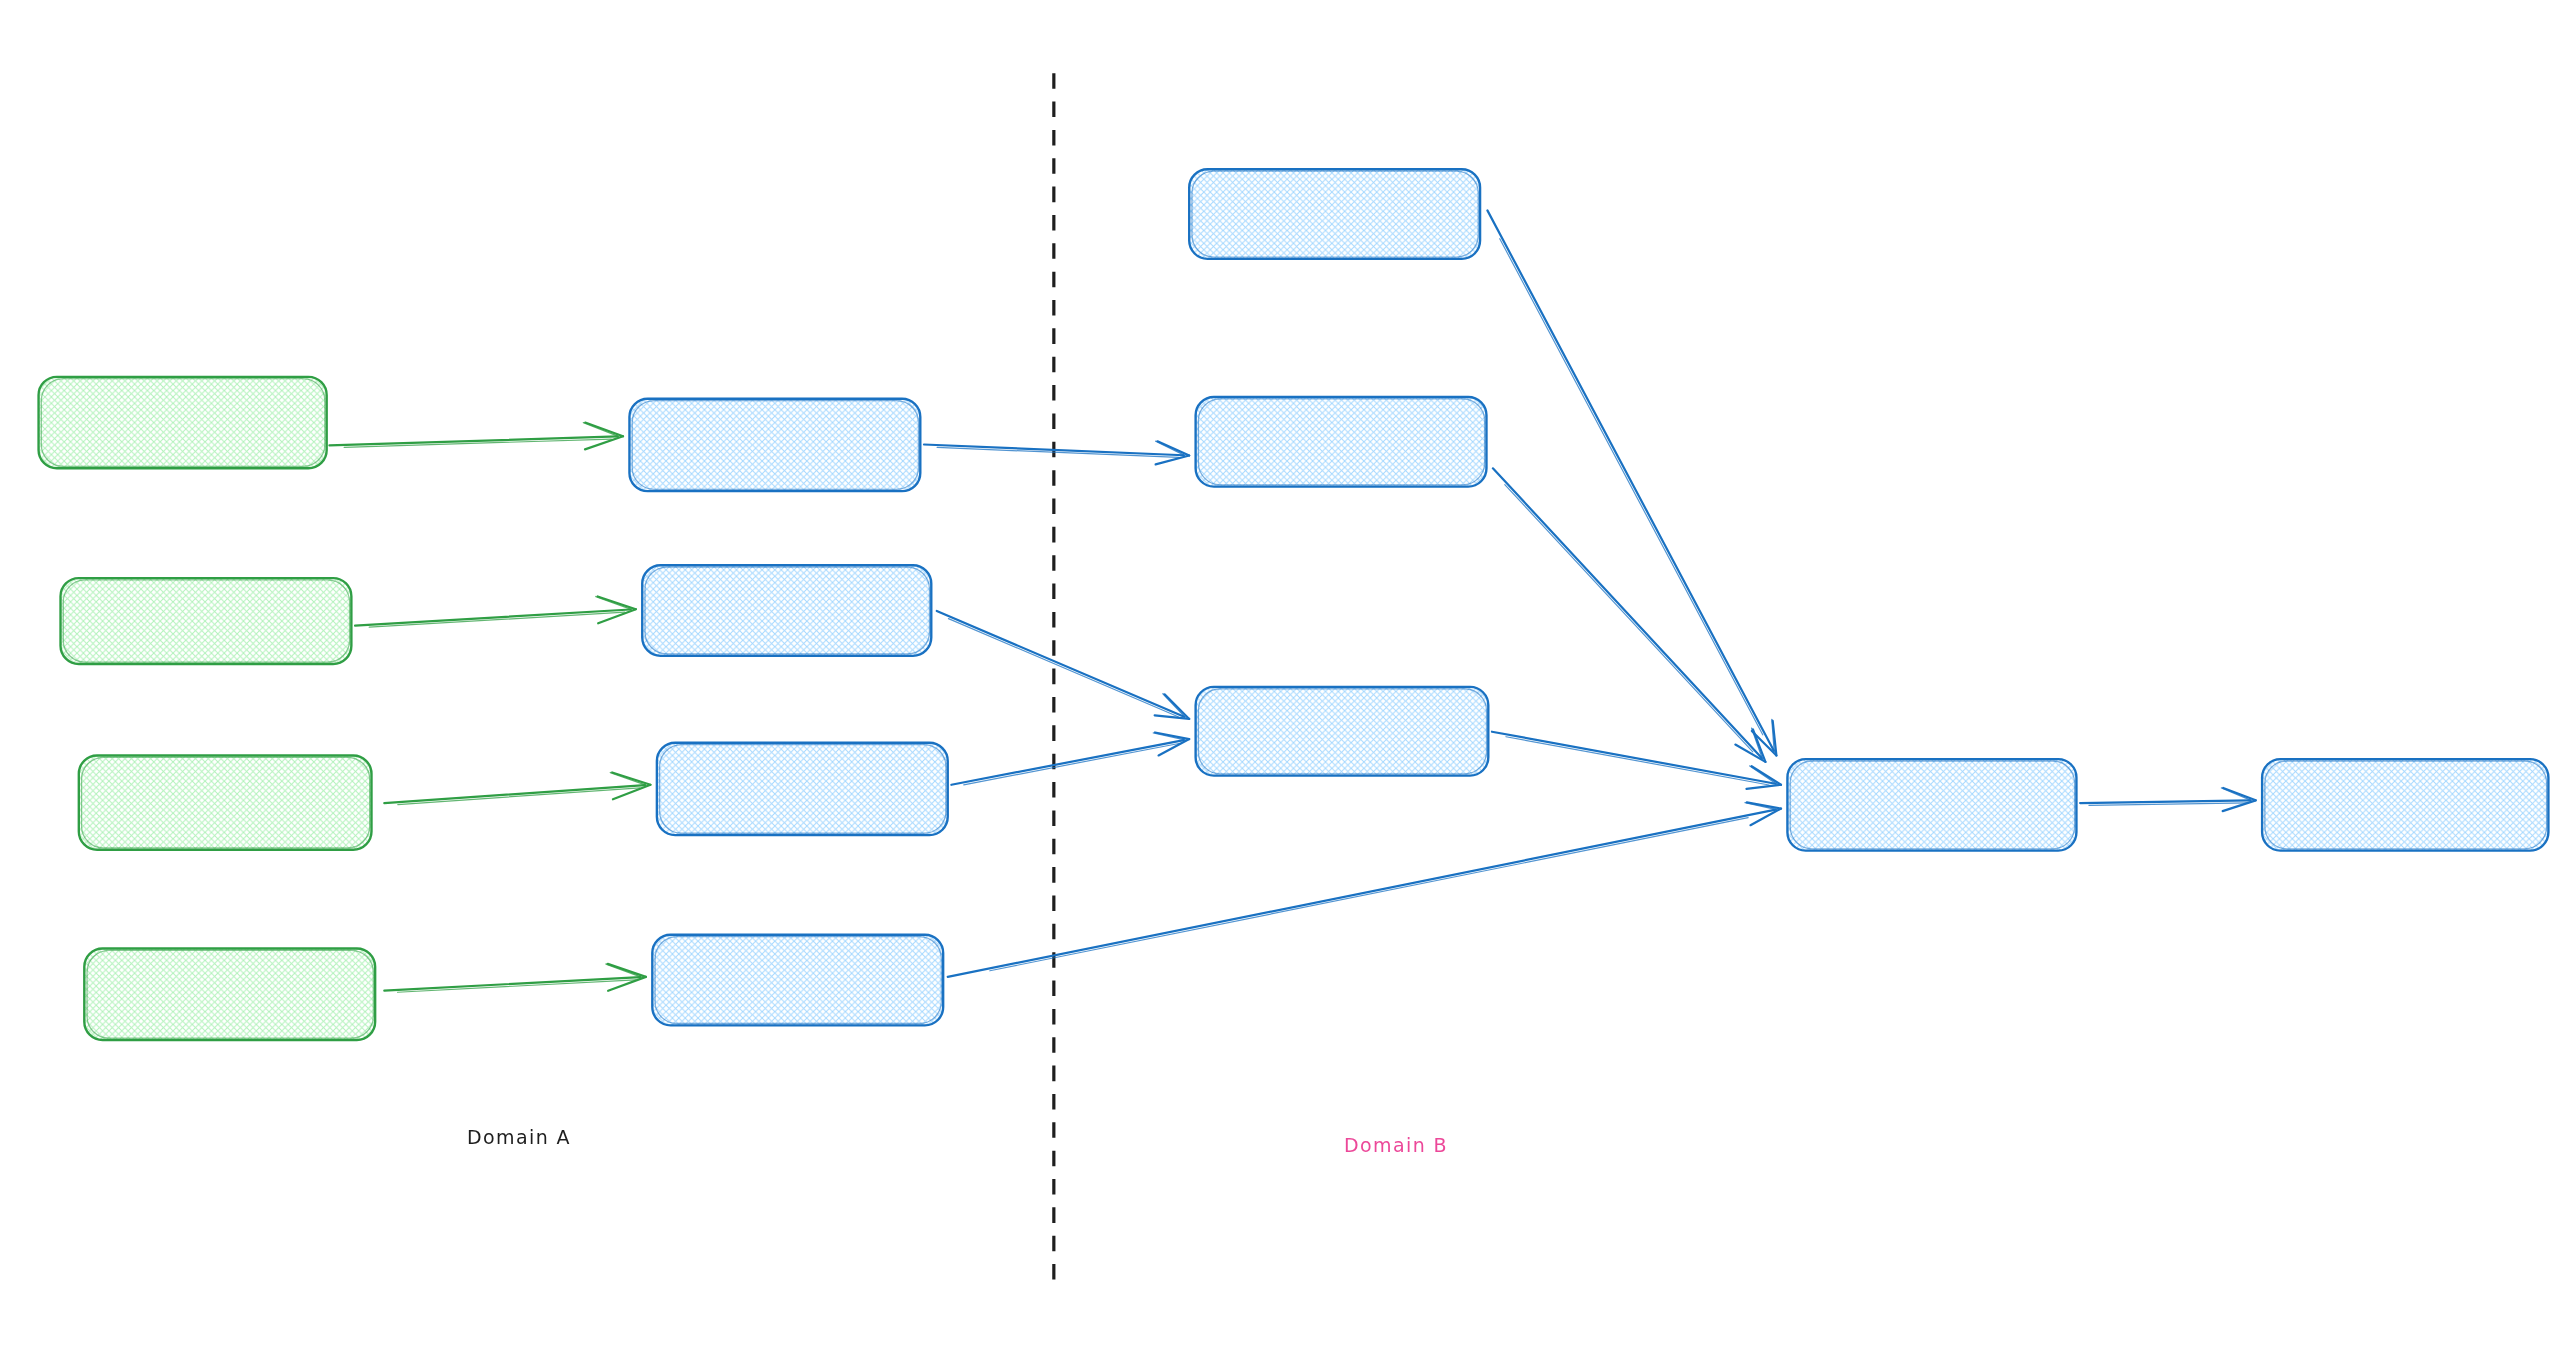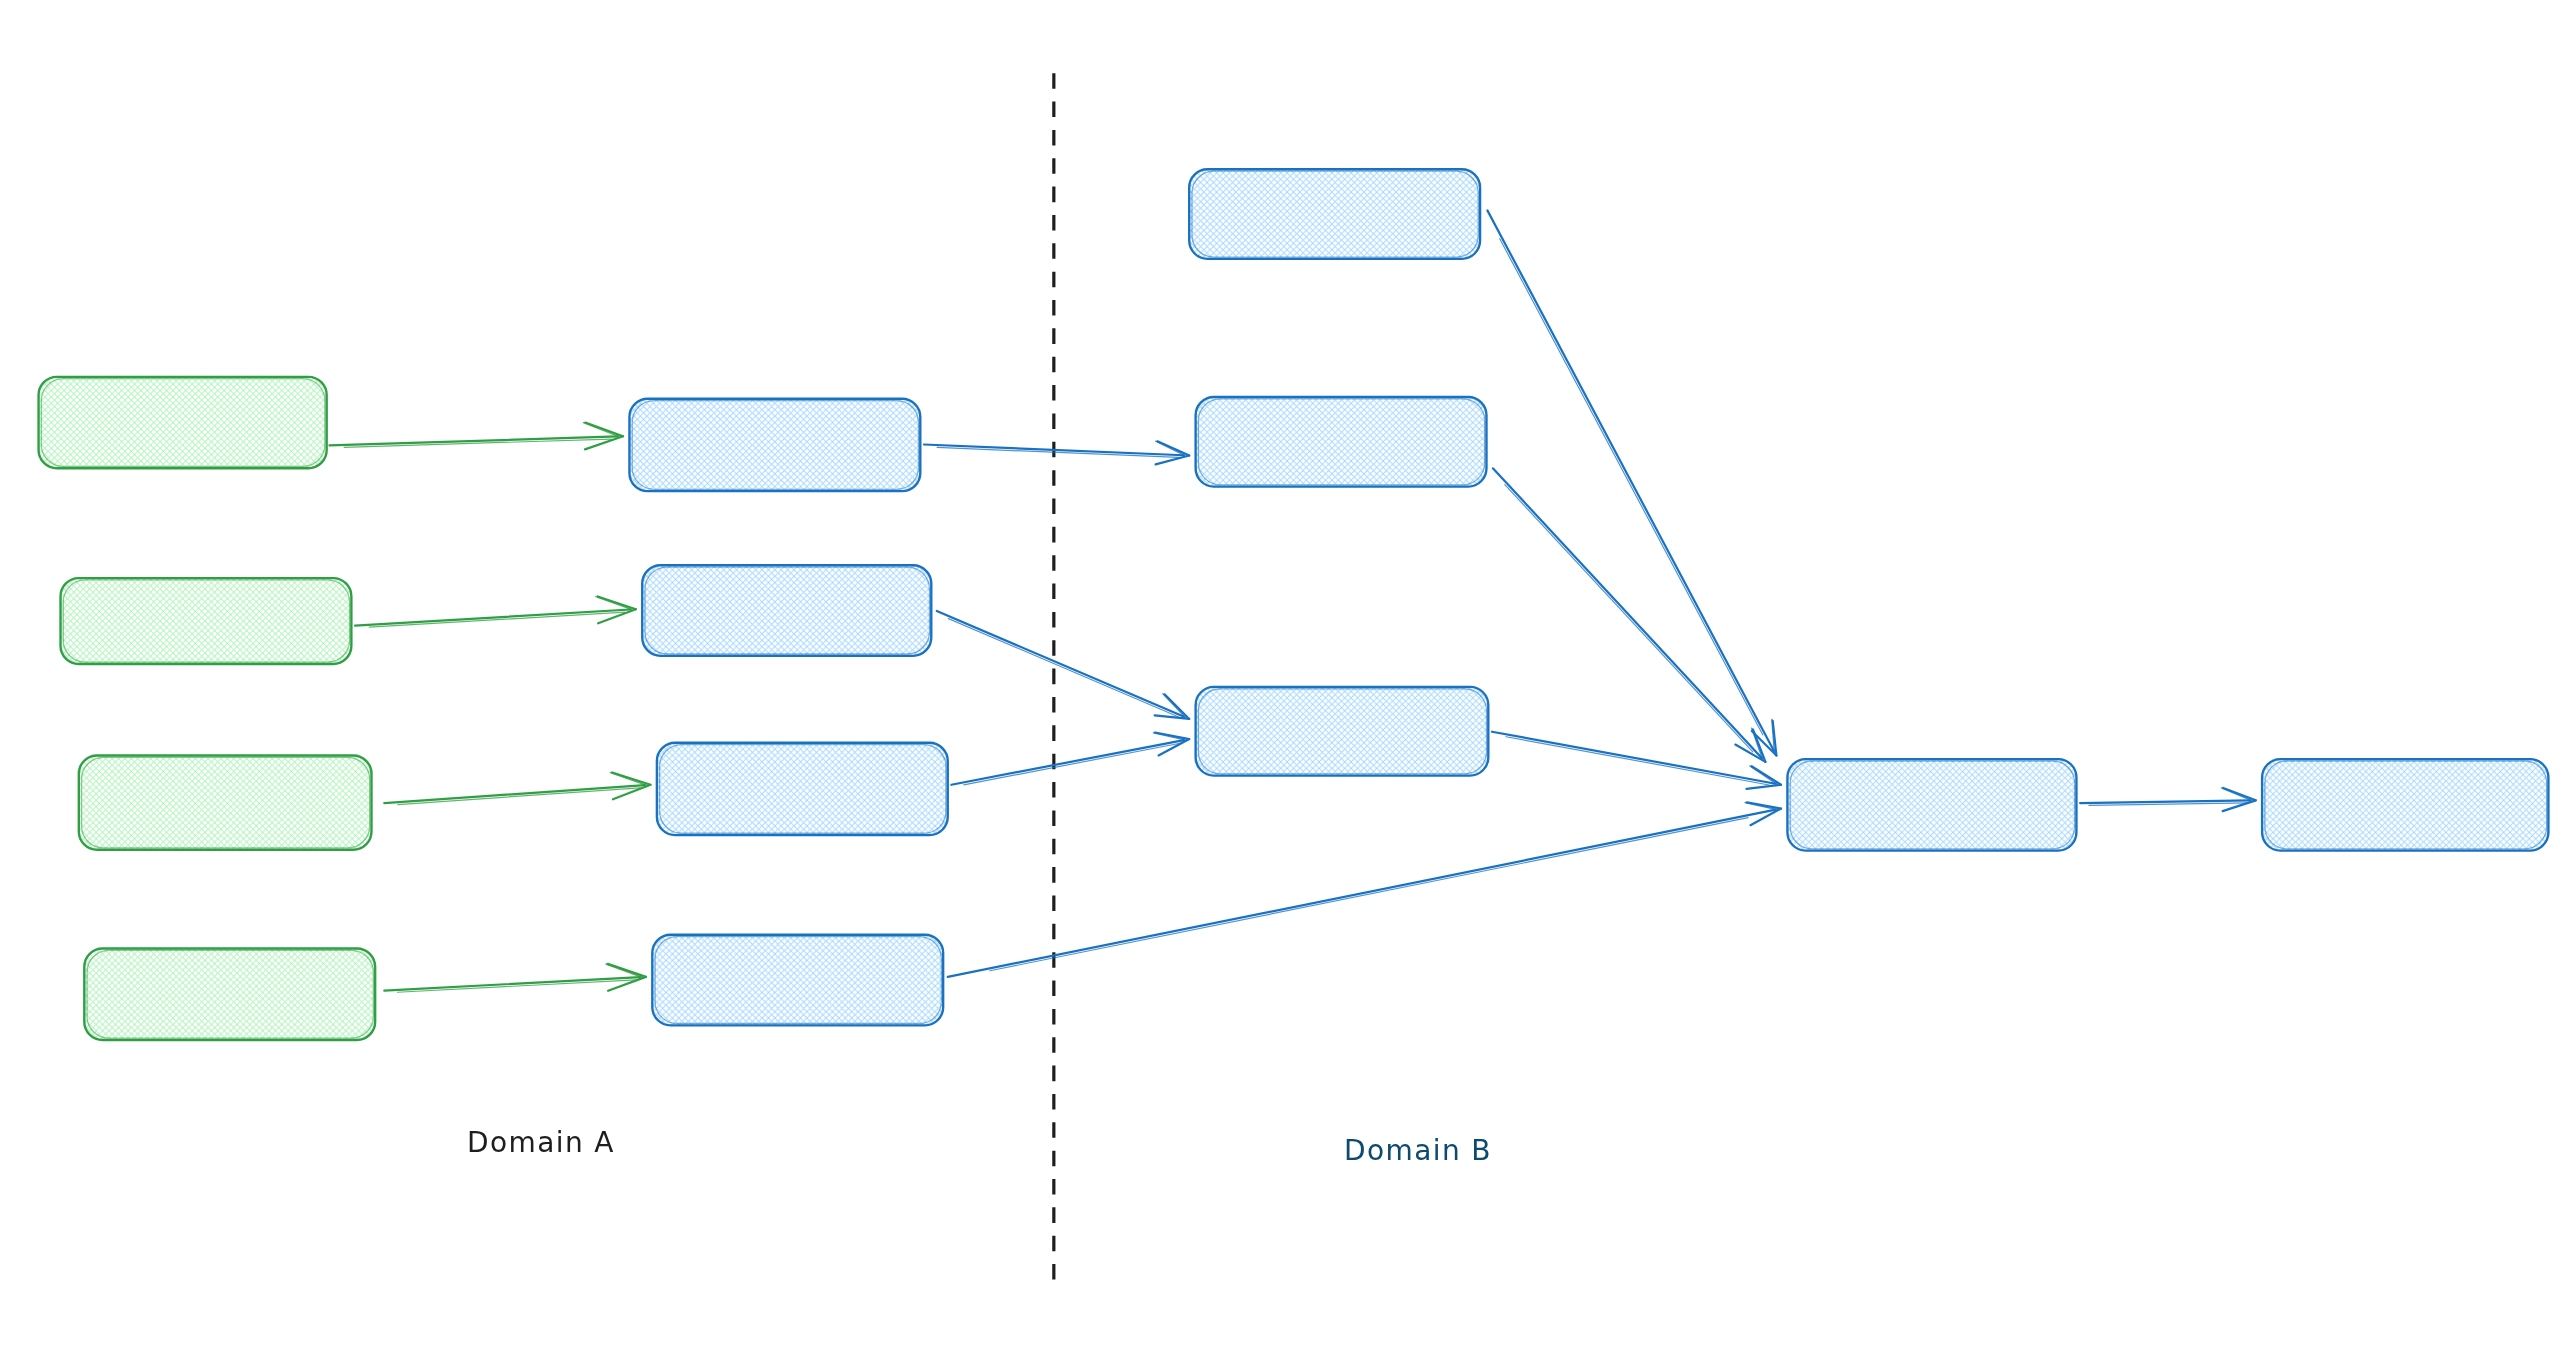--- a/index.html
+++ b/index.html
@@ -7,21 +7,21 @@
     position: relative;
     width: 2576px;
     height: 1372px;
     background: #ffffff;
     overflow: hidden;
     font-family: "DejaVu Sans", sans-serif;
   }
   #canvas { position: absolute; left: 0; top: 0; }
   .domain-label {
     position: absolute;
-    font-size: 28px;
+    font-size: 19px;
     letter-spacing: 1.4px;
     color: #1e1e1e;
     white-space: nowrap;
     font-family: "DejaVu Sans", sans-serif;
   }
   #domain-a-label { left: 467px; top: 1126px; }
   #domain-b-label { left: 1344px; top: 1134px; }
 </style>
 </head>
 <body>
@@ -175,15 +175,15 @@
           <rect x="1957" y="832" width="311" height="96" rx="24" ry="24" fill="none" stroke="#1971c2" stroke-width="1.4" opacity="0.55"></rect>
         </g>
         <g>
           <rect x="2473" y="830" width="313" height="100" rx="20" ry="20" fill="url(#hatch-blue)" stroke="#1971c2" stroke-width="2.6"></rect>
           <rect x="2476" y="832" width="308" height="96" rx="24" ry="24" fill="none" stroke="#1971c2" stroke-width="1.4" opacity="0.55"></rect>
         </g>
       </g>
   </svg>
 
   <div class="domain-label" id="domain-a-label" style="color: rgb(30, 30, 30);">Domain A</div>
-  <div class="domain-label" id="domain-b-label" style="color: #0c4a6e;">Domain B</div>
+  <div class="domain-label" id="domain-b-label" style="color: #ec4899;">Domain B</div>
 </div>
 
 
 </body></html>

